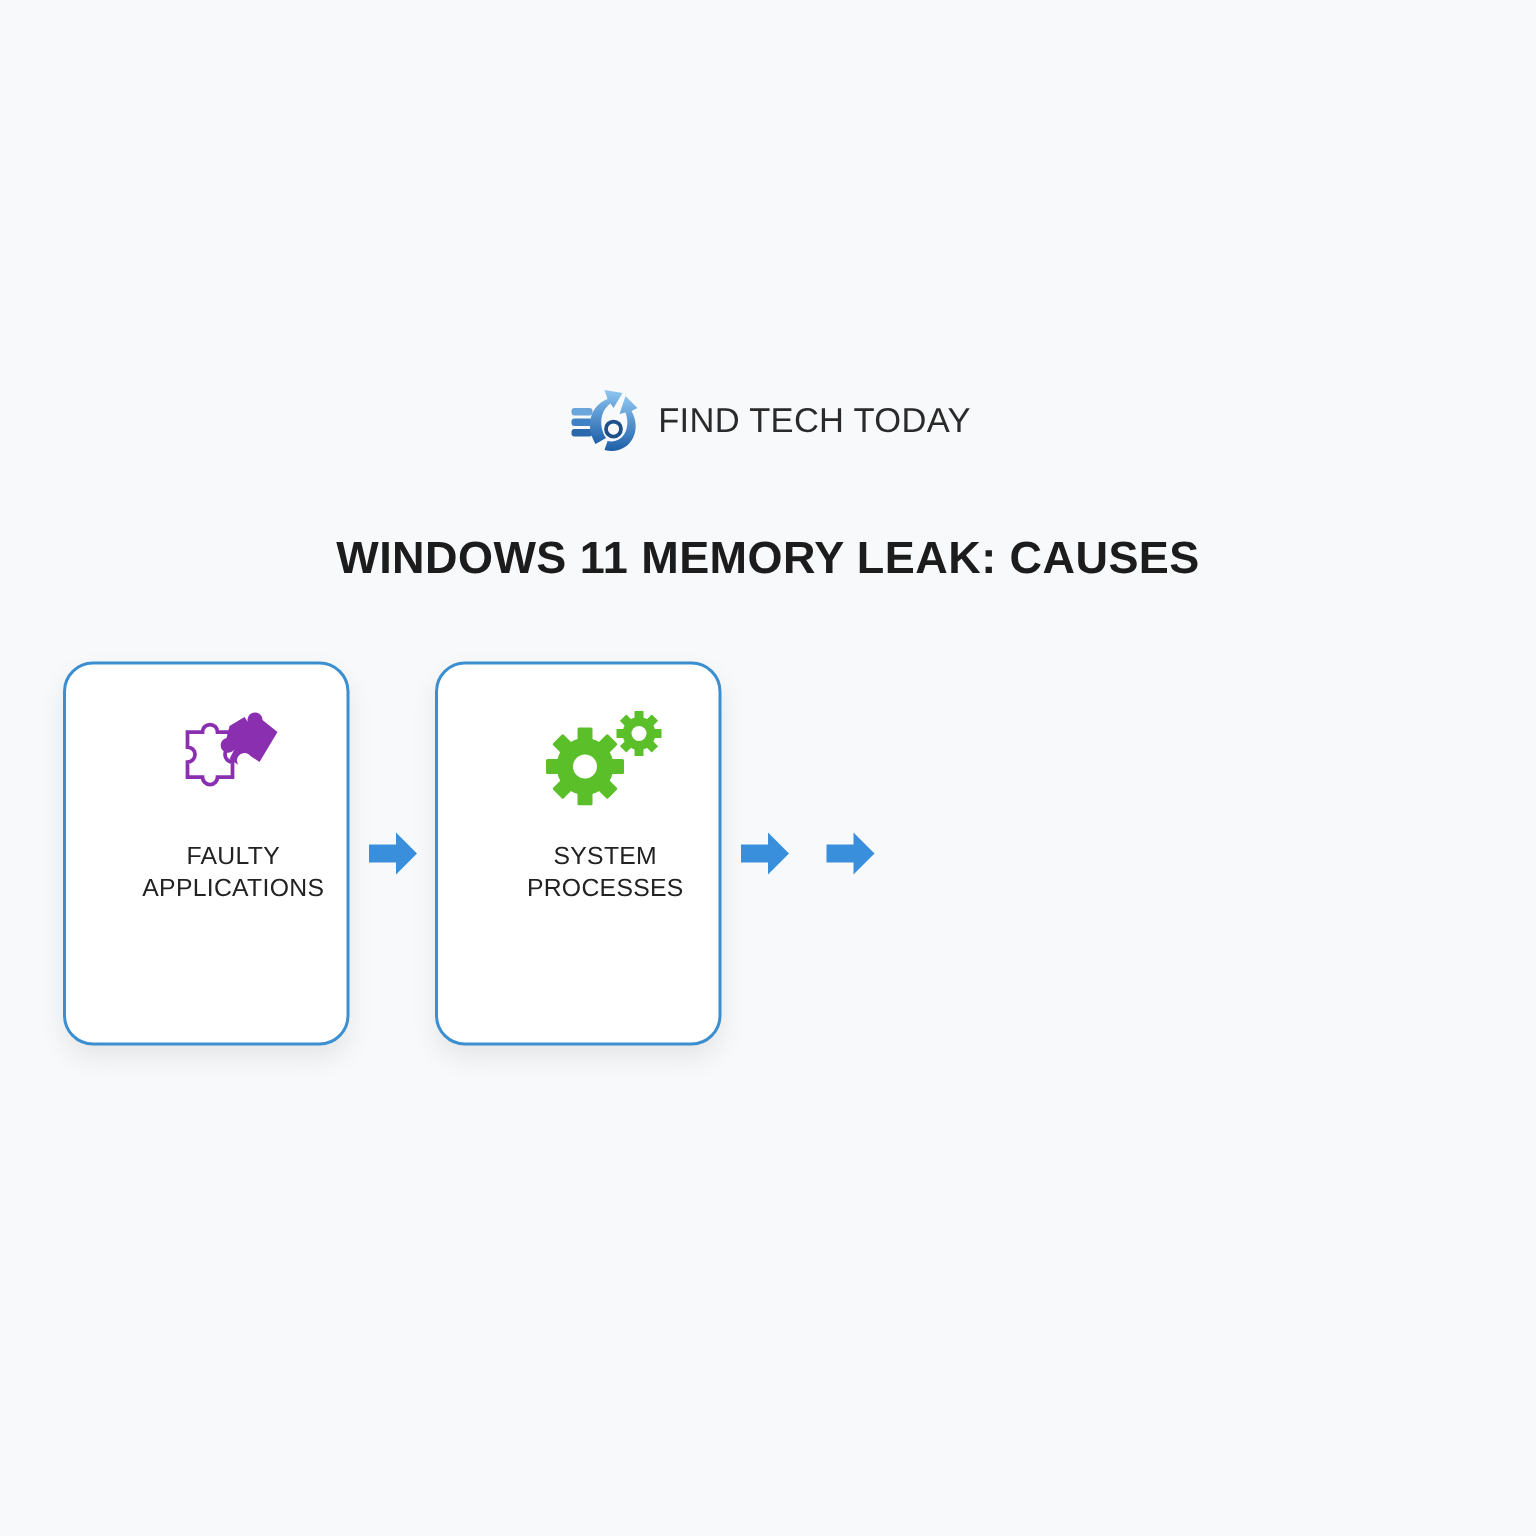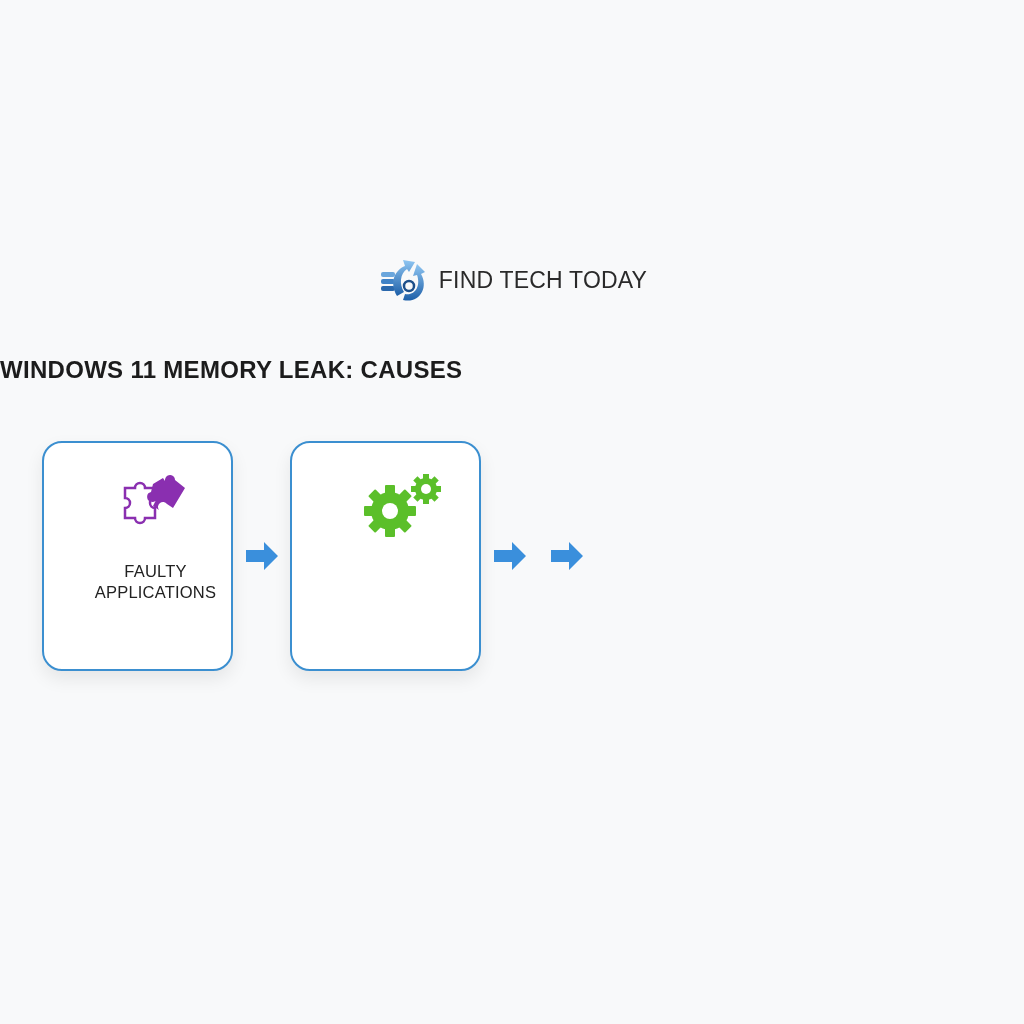--- a/index.html
+++ b/index.html
@@ -11,29 +11,29 @@
     overflow: hidden;
   }
   .brand {
     position: absolute; left: 0; right: 0; top: 252px;
     display: flex; justify-content: center; align-items: center; 
   }
   .brand-logo { width: 62px; height: 56px; }
   .brand-name { font-size: 23px; color: #2a2a2a; letter-spacing: 0.2px; }
   .page-title {
     position: absolute; left: 0; right: 0; top: 356px;
-    font-weight: bold; font-size: 24px; color: #1c1c1c;
+    text-align: center; font-weight: bold; font-size: 30px; color: #1c1c1c;
     letter-spacing: 0.3px;
   }
   .flow {
     position: absolute; top: 441px; left: 42px;
     display: flex; align-items: center;
   }
   .card {
-    width: 191px; height: 230px;
+    width: 191px; height: 256px;
     border: 2px solid #3b8fd0; border-radius: 20px;
     background: #ffffff;
     box-shadow: 0 8px 18px rgba(0,0,0,0.08);
     display: flex; flex-direction: column; align-items: center;
     box-sizing: border-box;
     padding-left: 36px;
   }
   .card-icon { margin-top: 24px; width: 84px; height: 76px; display:flex; align-items:center; justify-content:center; }
   .card-label {
     margin-top: 18px; text-align: center; font-size: 16.5px; line-height: 21px;
@@ -111,20 +111,22 @@
               <rect x="-3" y="9" width="6" height="6"></rect>
               <rect x="-15" y="-3" width="6" height="6"></rect>
               <rect x="9" y="-3" width="6" height="6"></rect>
             </g>
           </g>
         </g>
         <circle cx="28" cy="38" r="8" fill="#fff"></circle>
         <circle cx="64" cy="16" r="5" fill="#fff"></circle>
       </svg>
     </div>
+    <div class="card-label">SYSTEM
+PROCESSES</div>
   </div>
 
   <div class="arrow">
     <svg width="36" height="30" viewBox="0 0 36 30">
         <path d="M2 9 h18 v-8 l14 14 l-14 14 v-8 h-18 z" fill="#3a8fdc"></path>
       </svg>
   </div>
 
 
   <div class="arrow">

